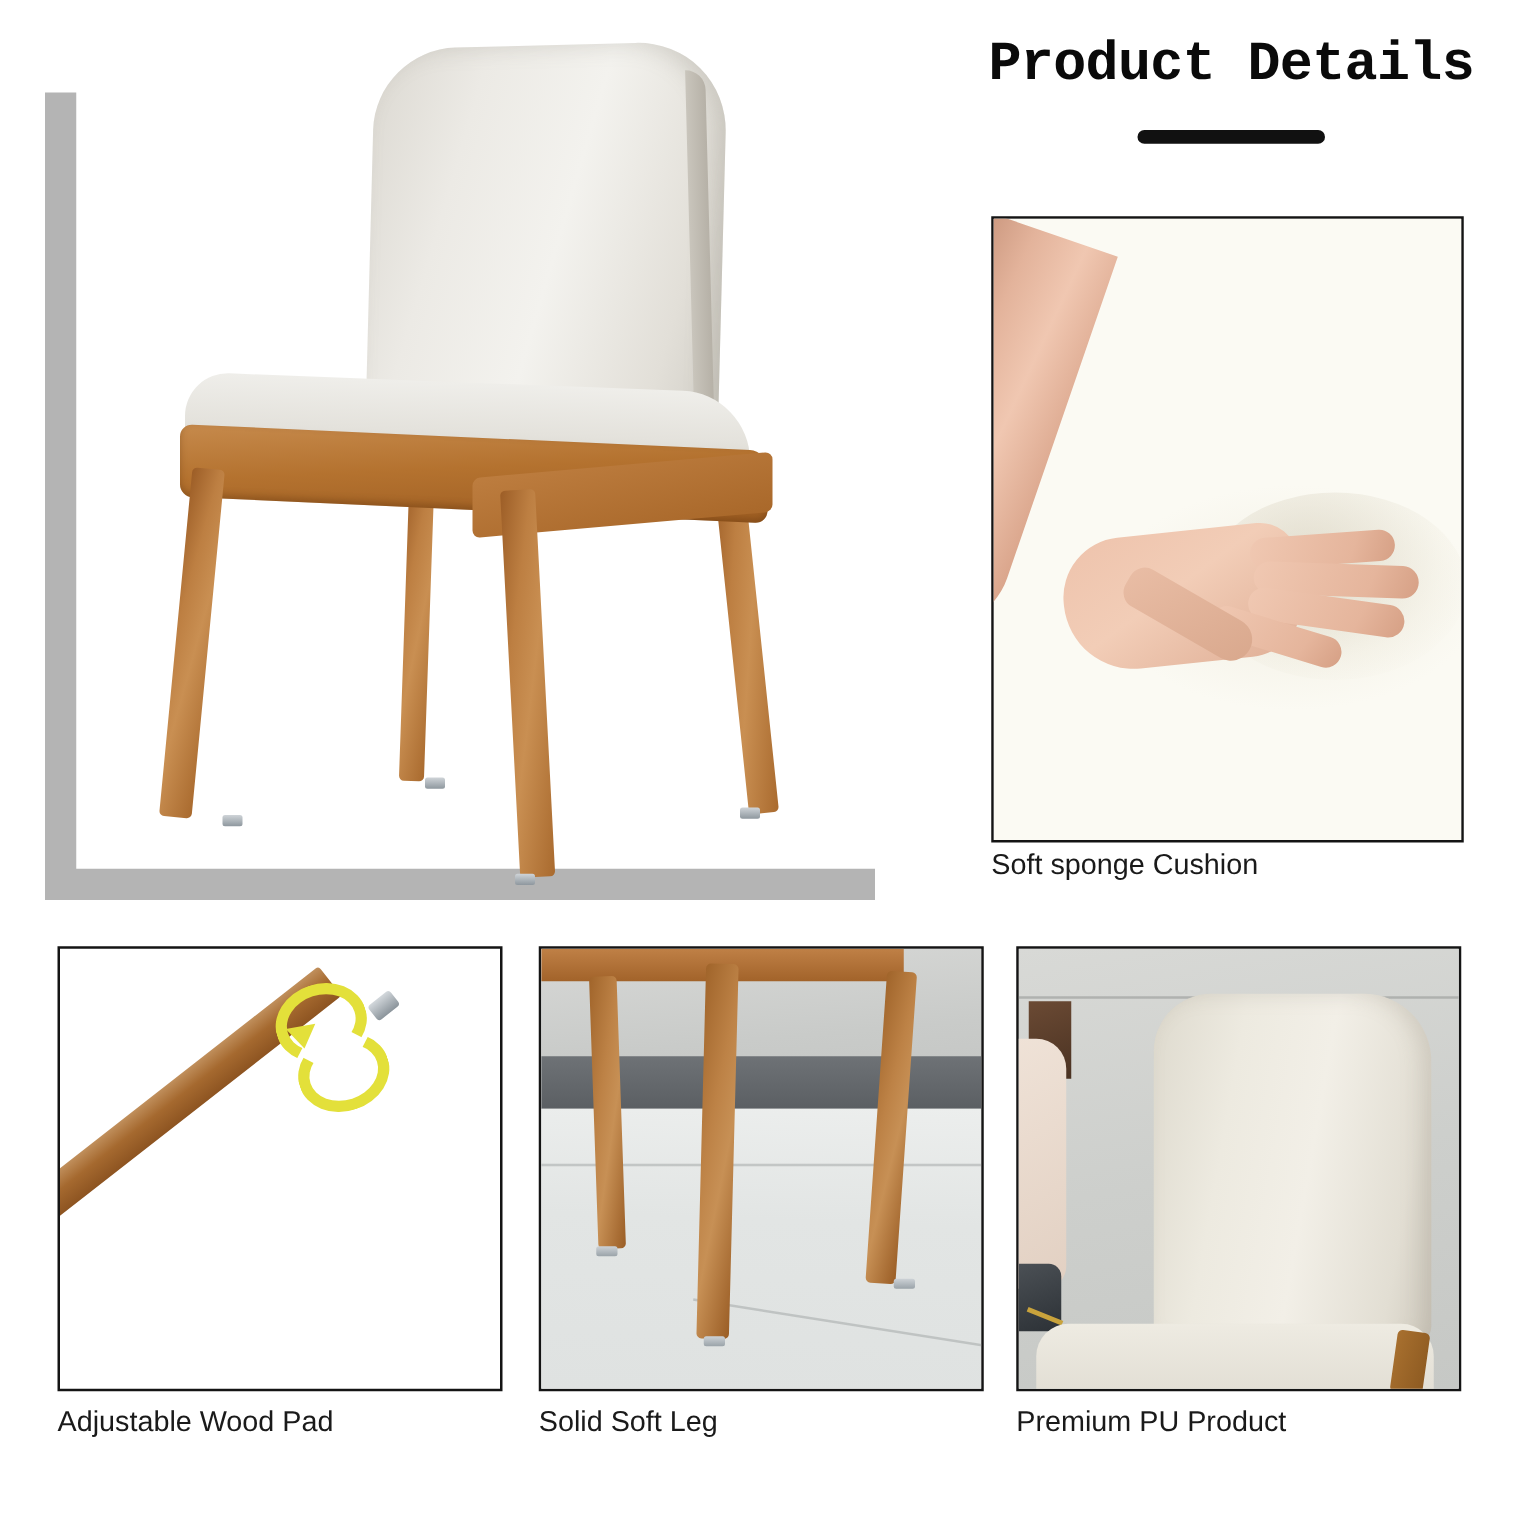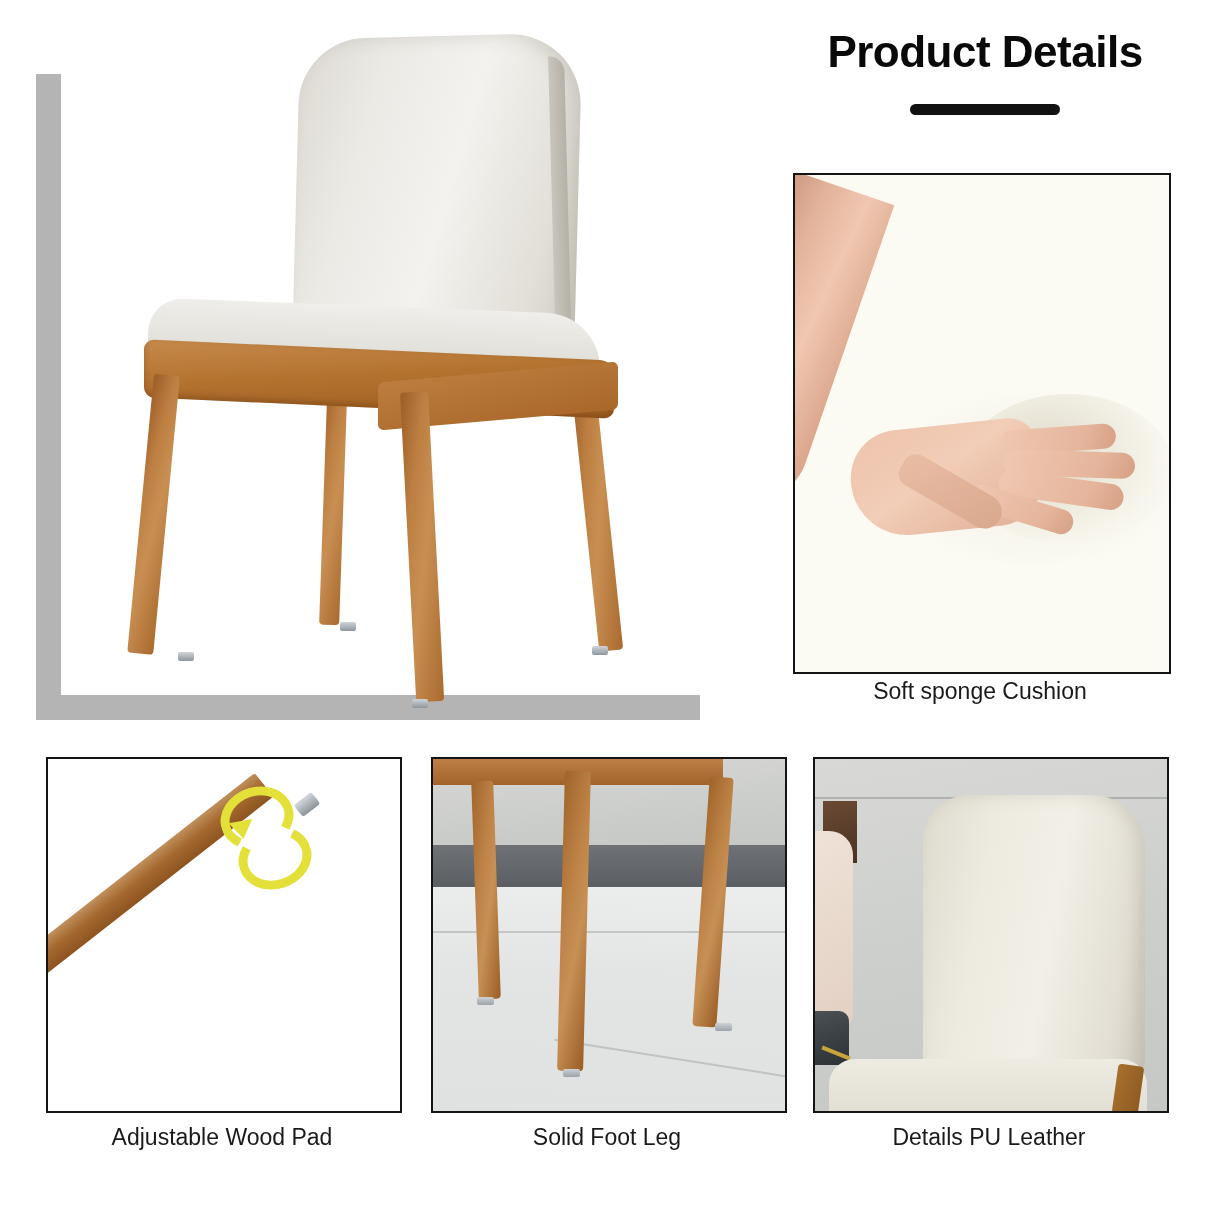--- a/index.html
+++ b/index.html
@@ -24,20 +24,21 @@
     text-align: center;
   }
   #page-title {
     font-size: 44px;
     font-weight: bold;
     color: #0a0a0a;
     letter-spacing: -0.5px;
     line-height: 1.1;
     margin: 0;
     white-space: nowrap;
+    font-family: Liberation Mono, monospace;
   }
   #title-rule {
     width: 150px;
     height: 11px;
     background: #111111;
     border-radius: 6px;
     margin: 28px auto 0 auto;
   }
 
   
@@ -169,21 +170,20 @@
 
   
   .panel {
     position: absolute;
     border: 2px solid #141414;
     background: #ffffff;
     overflow: hidden;
   }
   .caption {
     position: absolute;
-    text-align: center;
     font-size: 23px;
     color: #1a1a1a;
     white-space: nowrap;
   }
 
   
   #panel-cushion {
     left: 793px;
     top: 173px;
     width: 374px;
@@ -503,26 +503,26 @@
   <div class="tile-seam" id="seam-1"></div>
   <div class="tile-seam" id="seam-2"></div>
   <div id="apron"></div>
   <div class="wl-leg" id="wl-leg-left"></div>
   <div class="wl-leg" id="wl-leg-mid"></div>
   <div class="wl-leg" id="wl-leg-right"></div>
   <div class="wl-foot" id="wl-foot-left"></div>
   <div class="wl-foot" id="wl-foot-mid"></div>
   <div class="wl-foot" id="wl-foot-right"></div>
 </div>
-<div class="caption" id="caption-woodleg">Solid Foot Leg</div>
+<div class="caption" id="caption-woodleg">Solid Soft Leg</div>
 
 <div class="panel" id="panel-leather">
   <div id="leather-wall"></div>
   <div id="leather-seam"></div>
   <div id="dark-wood"></div>
   <div id="side-chair"></div>
   <div id="dark-object"></div>
   <div id="gold-accent"></div>
   <div id="leather-back"></div>
   <div id="leather-seat"></div>
   <div id="leather-leg"></div>
 </div>
-<div class="caption" id="caption-leather">Details PU Leather</div>
+<div class="caption" id="caption-leather">Premium PU Product</div>
 
 </body></html>

